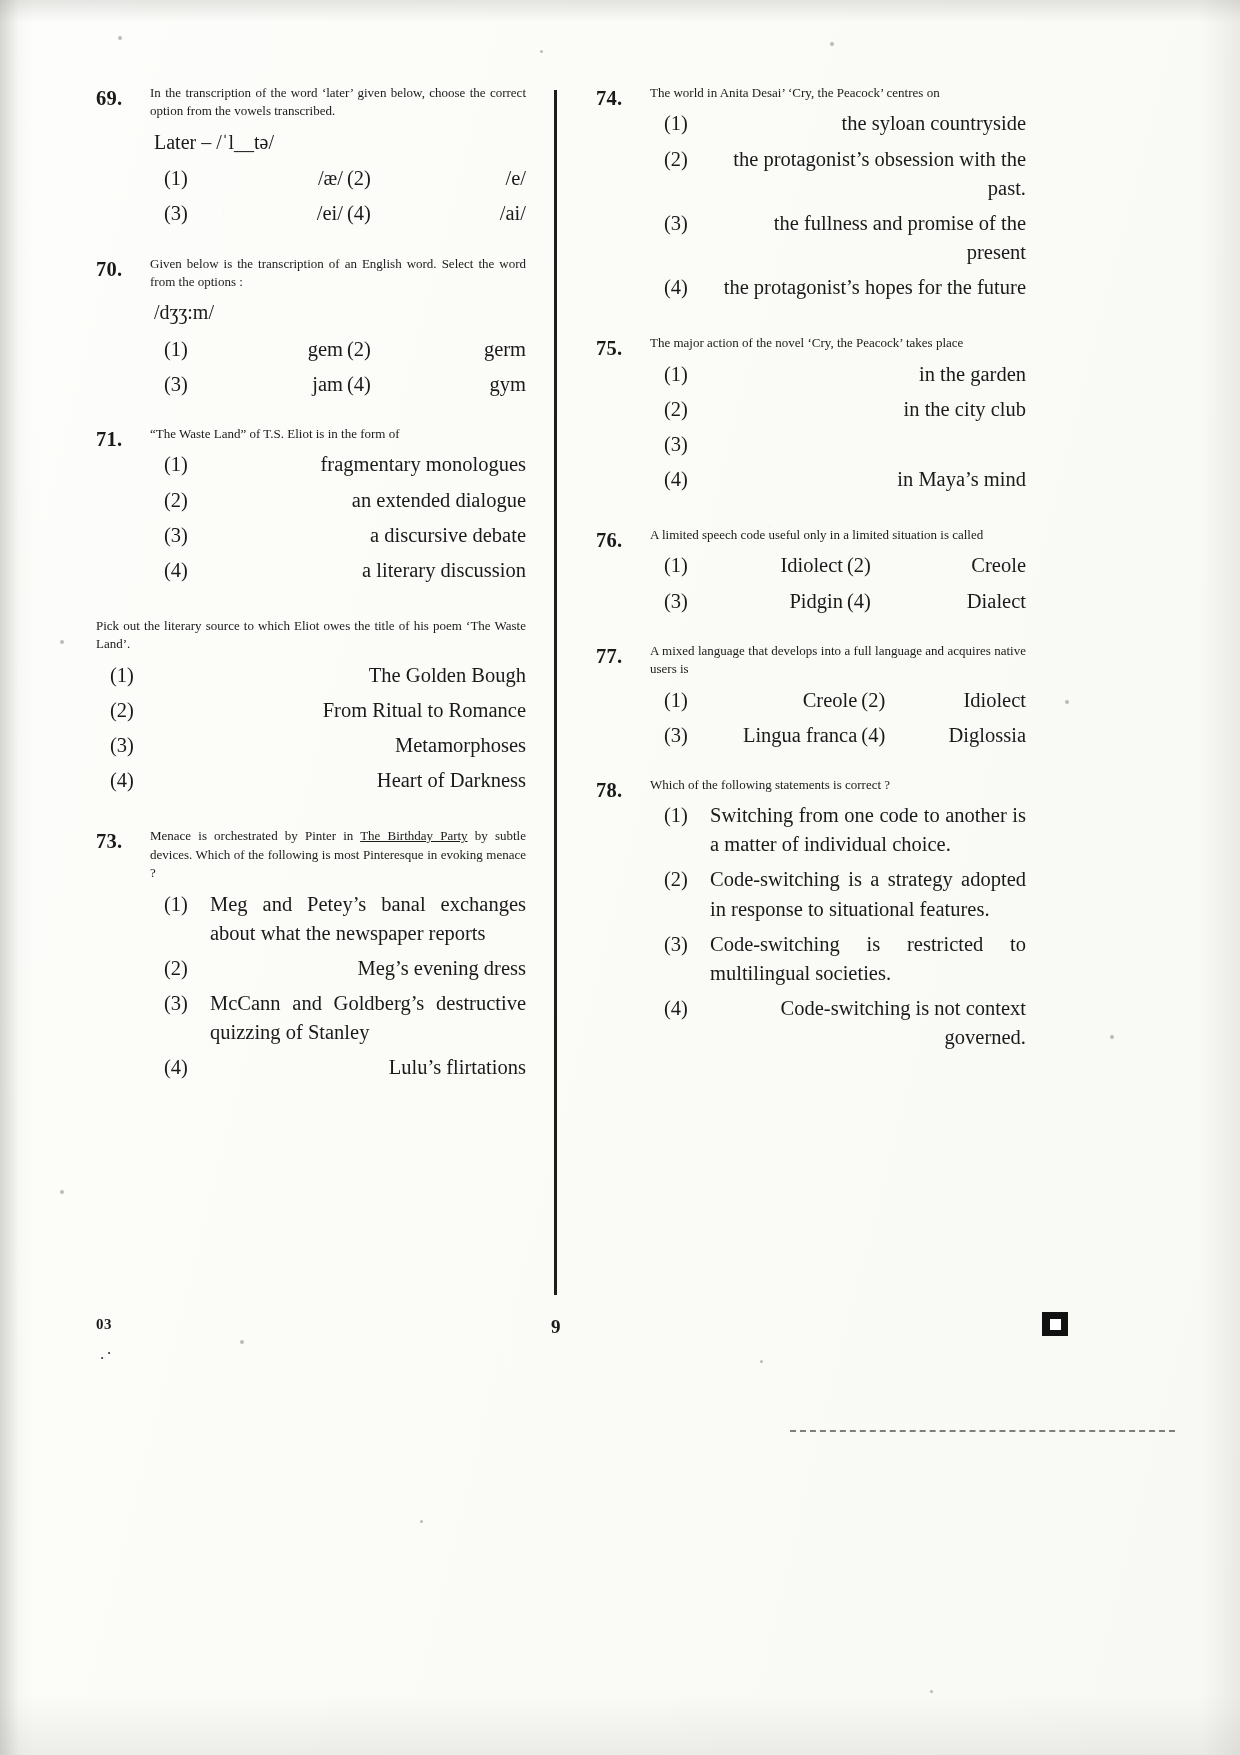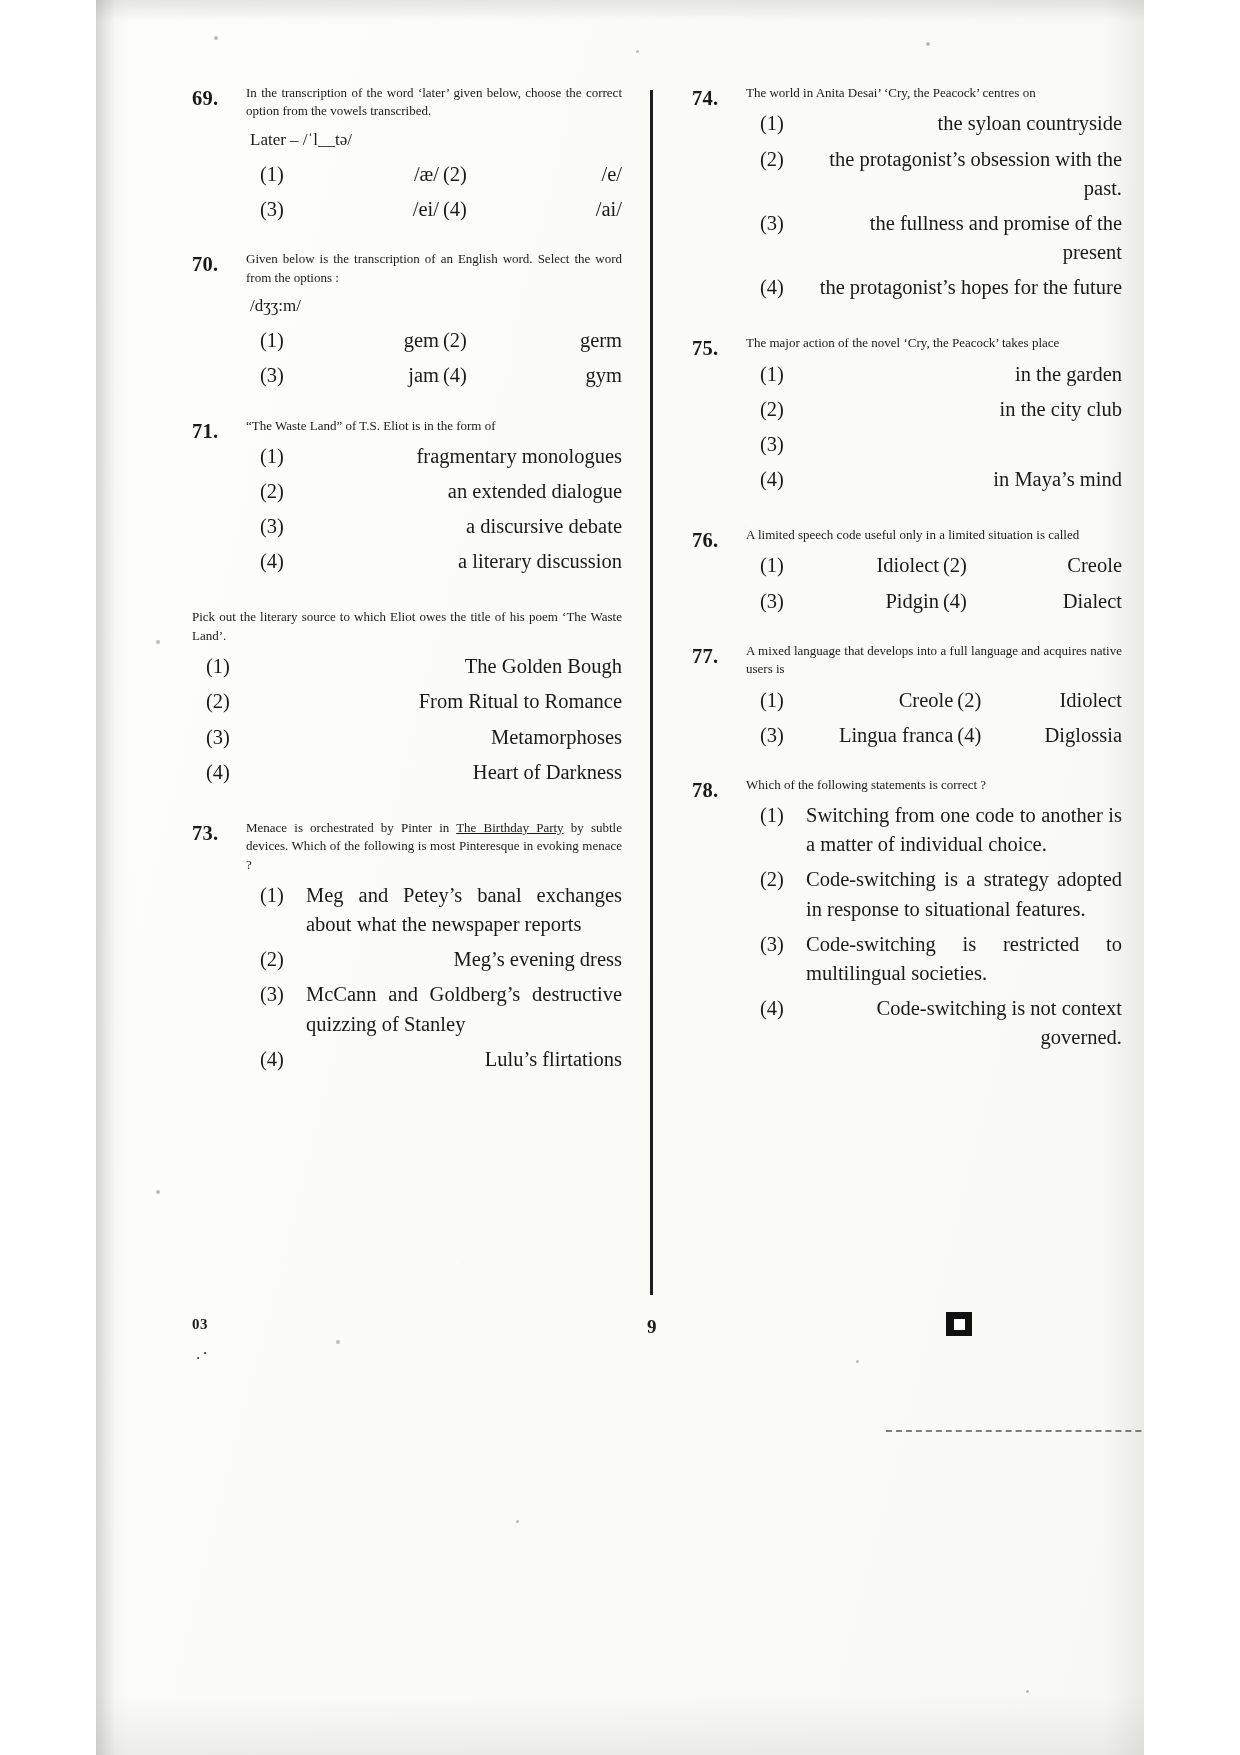--- a/index.html
+++ b/index.html
@@ -7,21 +7,21 @@
     margin: 0;
     padding: 0;
     background: #ffffff;
   }
   body {
     font-family: "Liberation Serif", "DejaVu Serif", serif;
     color: #1a1a1a;
   }
   .page {
     position: relative;
-    width: 1048px;
+    width: 1240px;
     height: 1755px;
     margin: 0 auto;
     background:
       radial-gradient(circle at 18% 12%, rgba(0,0,0,0.018) 0 1px, transparent 1.4px),
       radial-gradient(circle at 62% 30%, rgba(0,0,0,0.016) 0 1px, transparent 1.4px),
       radial-gradient(circle at 35% 72%, rgba(0,0,0,0.015) 0 1px, transparent 1.4px),
       radial-gradient(circle at 88% 58%, rgba(0,0,0,0.013) 0 1px, transparent 1.4px),
       linear-gradient(104deg, #fdfdfb 0%, #fbfbf8 40%, #f8f8f5 100%);
     overflow: hidden;
     box-sizing: border-box;
@@ -99,21 +99,21 @@
     min-width: 0;
   }
   .q-stem {
     font-size: 13px;
     line-height: 1.42;
     text-align: justify;
     text-justify: inter-word;
     margin: 0 0 7px 0;
   }
   .q-extra {
-    font-size: 17px;
+    font-size: 20px;
     line-height: 1.42;
     margin: 0 0 8px 4px;
   }
   .underlined { text-decoration: underline; }
 
   .opts {
     margin: 0;
     padding: 0;
     list-style: none;
   }

